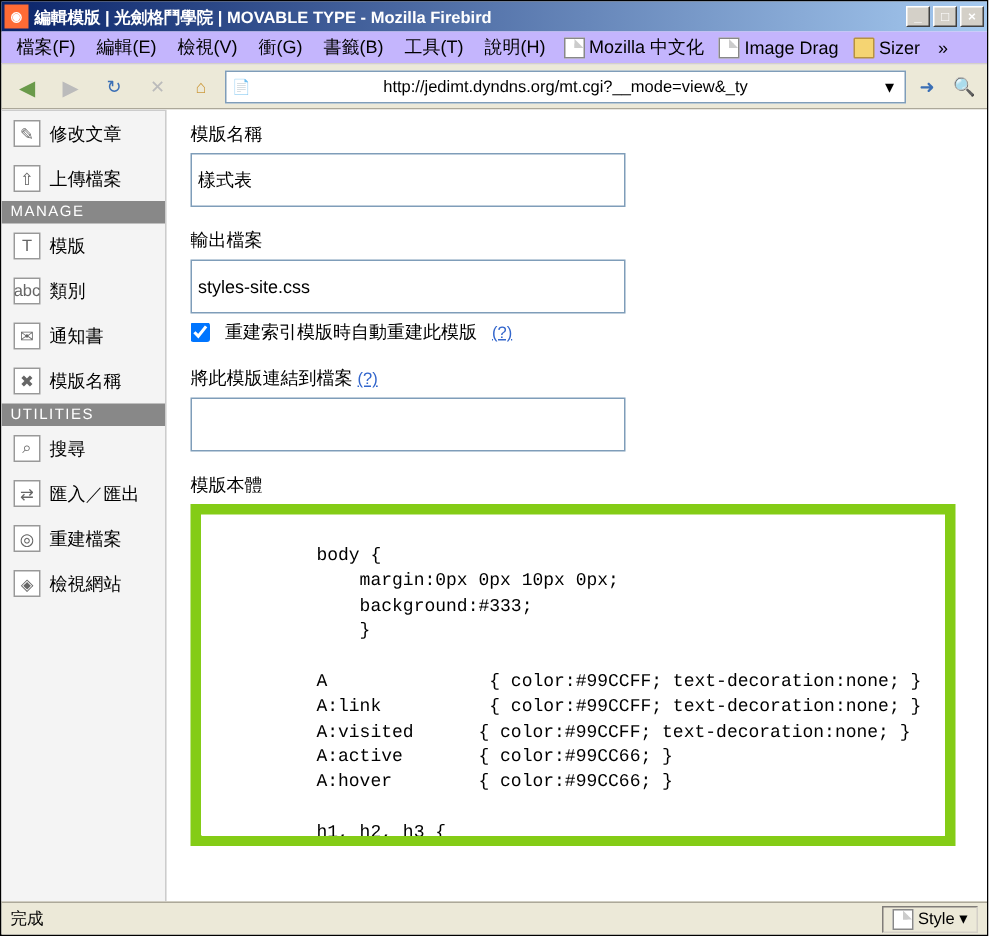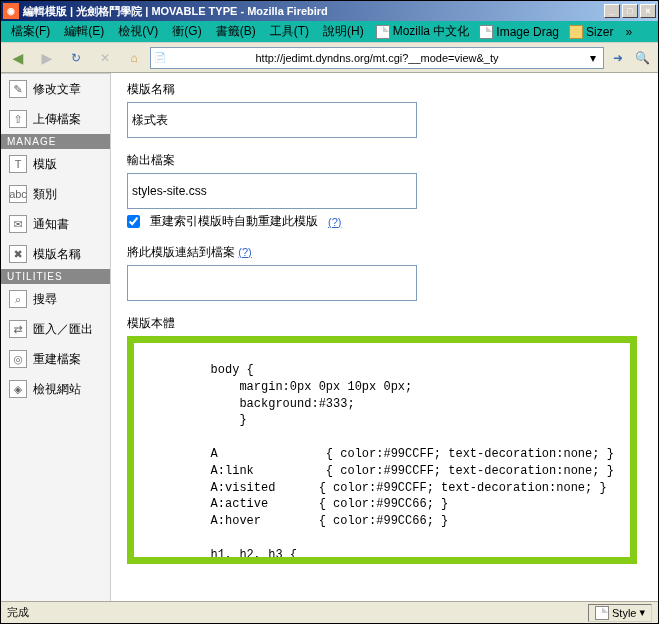--- a/index.html
+++ b/index.html
@@ -3,21 +3,21 @@
 <meta charset="utf-8">
 <style>
 * { box-sizing: border-box; margin: 0; padding: 0; }
 body { font-family: "Microsoft YaHei", Arial, sans-serif; font-size: 12px; background: #fff; overflow: hidden; }
 .window { width: 659px; height: 624px; border: 1px solid #000; background: #fff; display: flex; flex-direction: column; }
 .titlebar { height: 20px; background: linear-gradient(to right, #0a246a, #a6caf0); color: #fff; display: flex; align-items: center; padding: 0 2px; font-size: 11px; font-weight: bold; }
 .titlebar-icon { width: 16px; height: 16px; background: #ff6b35; margin-right: 4px; display: flex; align-items: center; justify-content: center; font-size: 9px; color:#fff; }
 .titlebar-text { flex: 1; }
 .win-buttons { display: flex; gap: 2px; }
 .win-btn { width: 16px; height: 14px; background: #d4d0c8; border: 1px solid #fff; border-right-color: #404040; border-bottom-color: #404040; display: flex; align-items: center; justify-content: center; font-size: 9px; cursor: pointer; font-family: Arial; }
-.menubar { height: 22px; background: #14b8a6; display: flex; align-items: center; padding: 0 4px; gap: 2px; font-size: 12px; border-bottom: 1px solid #d4d0c8; }
+.menubar { height: 22px; background: #c4b5fd; display: flex; align-items: center; padding: 0 4px; gap: 2px; font-size: 12px; border-bottom: 1px solid #d4d0c8; }
 .menu-item { padding: 2px 6px; cursor: pointer; }
 .menu-link { display: flex; align-items: center; gap: 3px; padding: 2px 4px; color: #000; cursor: pointer; }
 .menu-link .mi { width: 14px; height: 14px; }
 .toolbar { height: 30px; background: #ece9d8; display: flex; align-items: center; padding: 0 4px; gap: 3px; border-bottom: 1px solid #aca899; }
 .tb-btn { width: 26px; height: 26px; background: #ece9d8; border: 1px solid transparent; border-radius: 3px; display: flex; align-items: center; justify-content: center; cursor: pointer; }
 .nav-arrow { font-size: 14px; }
 .urlbar { flex: 1; height: 22px; border: 1px solid #7f9db9; background: #fff; display: flex; align-items: center; padding: 0 2px; }
 .urlbar-icon { width: 16px; height: 16px; background: #fff; display: flex; align-items: center; justify-content: center; font-size: 10px; }
 .urlbar input { flex: 1; border: none; outline: none; font-size: 11px; padding: 0 2px; background: transparent; text-align: center; }
 .urlbar-dd { width: 16px; cursor: pointer; text-align: center; }

